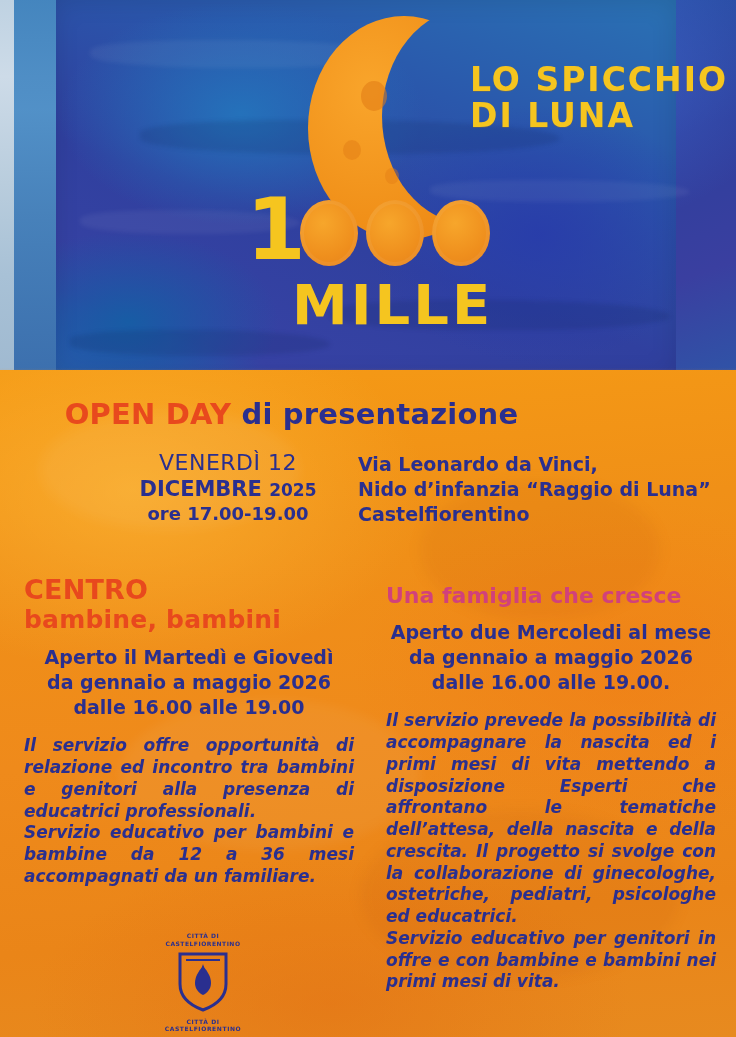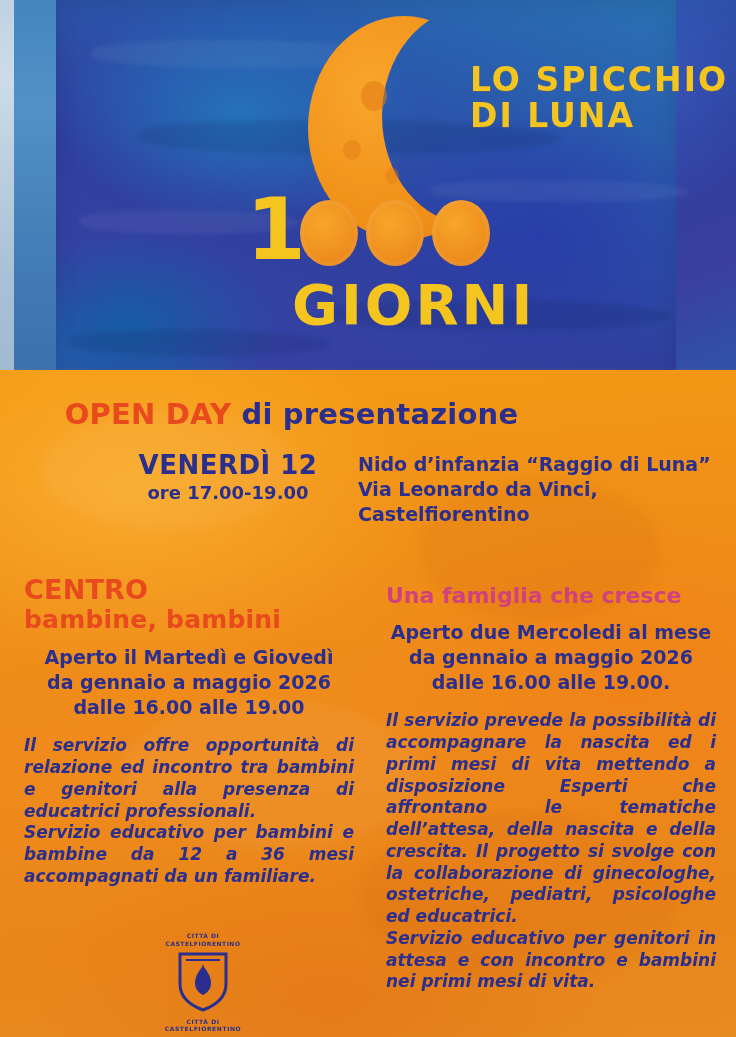--- a/index.html
+++ b/index.html
@@ -164,21 +164,21 @@
   }
   .openday .hi { color: #e8491d; }
 
   .when {
     position: absolute;
     left: 122px; top: 450px;
     width: 212px;
     text-align: center;
     color: #2a2f8f;
   }
-  .when .l1 { font-size: 26px; font-weight: bold; letter-spacing: .5px; }
+  .when .l1 { font-size: 22px; font-weight: normal; letter-spacing: .5px; }
   .when .l2 { font-size: 21px; font-weight: bold; margin-top: 2px; }
   .when .l2 .yr { font-size: 17px; }
   .when .l3 { font-size: 18px; font-weight: bold; margin-top: 2px; }
 
   .where {
     position: absolute;
     left: 358px; top: 452px;
     width: 360px;
     color: #2a2f8f;
     font-size: 19px;
@@ -297,46 +297,50 @@
       <div>LO SPICCHIO</div>
       <div>DI LUNA</div>
     </div>
 
     <div class="thousand">
       <div class="one">1</div>
       <div class="zero z1"></div>
       <div class="zero z2"></div>
       <div class="zero z3"></div>
     </div>
-    <div class="giorni">GIORNI</div>
+    <div class="giorni">MILLE</div>
 
     <div class="bottomfade"></div>
   </div>
 
   <div class="body-bg">
     <div class="tex" style="left:40px;top:40px;width:260px;height:120px;"></div>
     <div class="tex d" style="left:420px;top:110px;width:240px;height:140px;"></div>
     <div class="tex" style="left:120px;top:330px;width:300px;height:150px;"></div>
     <div class="tex d" style="left:360px;top:440px;width:320px;height:170px;"></div>
   </div>
 
   <div class="content">
 
     <div class="openday">
       <span class="hi">OPEN DAY</span><span> di presentazione</span>
     </div>
 
     <div class="when">
       <div class="l1">VENERDÌ 12</div>
+      <div class="l2">
+        <span>DICEMBRE</span>
+        <span class="yr">2025</span>
+      </div>
       <div class="l3">ore 17.00-19.00</div>
     </div>
 
     <div class="where">
+      <div>Via Leonardo da Vinci,</div>
       <div>Nido d’infanzia “Raggio di Luna”</div>
-      <div>Via Leonardo da Vinci,</div>
       <div>Castelfiorentino</div>
     </div>
 
     <div class="col left">
       <h2>
         <span>CENTRO</span><br>
         <span class="sm">bambine, bambini</span><br>
       </h2>
       <div class="hours">
         <div>Aperto il Martedì e Giovedì</div>
@@ -351,21 +355,21 @@
 
     <div class="col right">
       <div class="sub-pink">Una famiglia che cresce</div>
       <div class="hours">
         <div>Aperto due Mercoledi al mese</div>
         <div>da gennaio a maggio 2026</div>
         <div>dalle 16.00 alle 19.00.</div>
       </div>
       <div class="desc">
         <p>Il servizio prevede la possibilità di accompagnare la nascita ed i primi mesi di vita mettendo a disposizione Esperti che affrontano le tematiche dell’attesa, della nascita e della crescita. Il progetto si svolge con la collaborazione di ginecologhe, ostetriche, pediatri, psicologhe ed educatrici.</p>
-        <p>Servizio educativo per genitori in attesa e con incontro e bambini nei primi mesi di vita.</p>
+        <p>Servizio educativo per genitori in offre e con bambine e bambini nei primi mesi di vita.</p>
       </div>
     </div>
 
     <div class="crest">
       <div class="cityline">CITTÀ DI</div>
       <div class="cityline">CASTELFIORENTINO</div>
       <svg class="shield" viewBox="0 0 54 62">
         <path d="M4 4 H50 V34 C50 48 38 56 27 60 C16 56 4 48 4 34 Z" fill="none" stroke="#2a2f8f" stroke-width="3"></path>
         <path d="M27 16 C22 22 19 27 19 33 C19 39 23 43 27 45 C31 43 35 39 35 33 C35 27 32 22 27 16 Z" fill="#2a2f8f"></path>
         <path d="M27 14 L29 20 L27 24 L25 20 Z" fill="#2a2f8f"></path>

